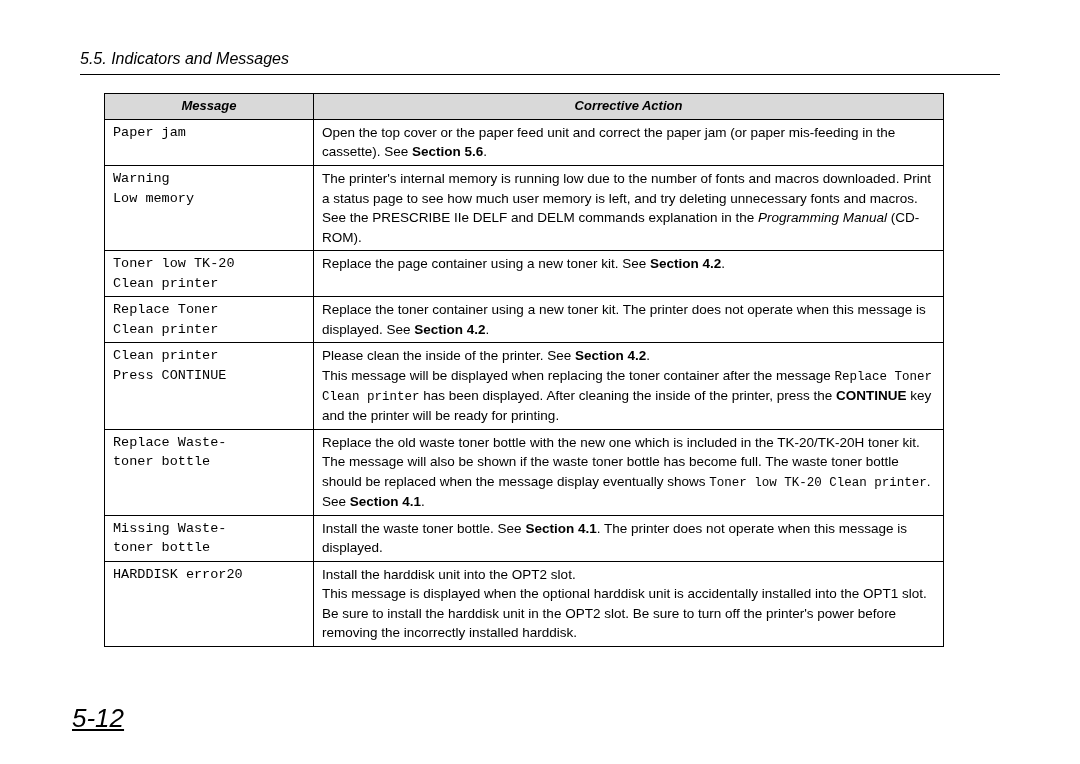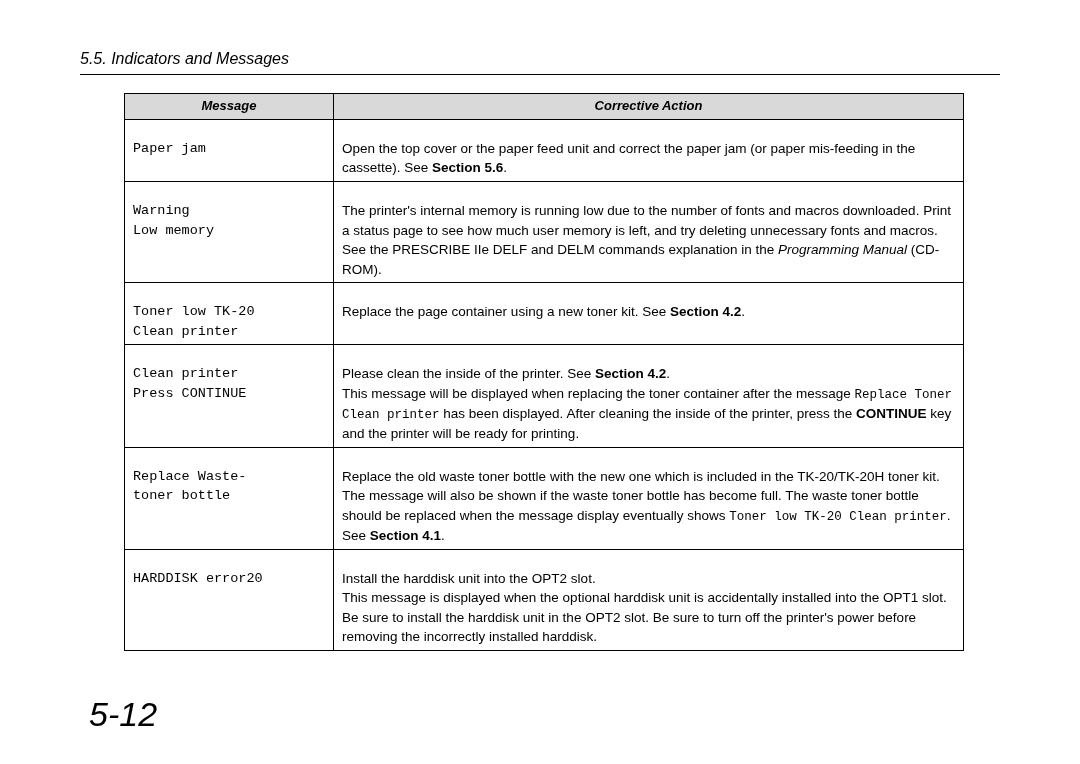--- a/index.html
+++ b/index.html
@@ -21,49 +21,50 @@
   .running-head {
     font-style: italic;
     font-size: 16px;
     border-bottom: 1px solid #000;
     padding-bottom: 6px;
     margin-bottom: 18px;
   }
   table.msg {
     border-collapse: collapse;
     width: 840px;
-    margin-left: 44px;
+    margin-left: 24px;
   }
   table.msg th, table.msg td {
     border: 1px solid #000;
     vertical-align: top;
-    padding: 19px 6px 3px 8px;
+    padding: 3px 6px 3px 8px;
     font-size: 13.5px;
     line-height: 1.45;
   }
   table.msg th {
     background: #d9d9d9;
     text-align: center;
     font-weight: bold;
     font-style: italic;
     font-size: 13px;
     padding: 3px 4px;
   }
   table.msg th:first-child { width: 200px; }
   .mono {
     font-family: "Courier New", Courier, monospace;
     font-size: 12.5px;
     white-space: pre;
   }
   .page-number {
     position: absolute;
-    left: 89px;
+    left: 72px;
     bottom: 30px;
     font-style: italic;
-    font-size: 34px;
+    font-size: 26px;
+    text-decoration: underline;
   }
   .b { font-weight: bold; }
   .i { font-style: italic; text-align: right; }
   .inline-mono {
     font-family: "Courier New", Courier, monospace;
     font-size: 12.5px;
   }
 </style>
 </head>
 <body>
@@ -96,39 +97,53 @@
     </tr>
 
     <tr>
       <td class="mono">Toner low TK-20
 Clean printer</td>
       <td>
         <span>Replace the page container using a new toner kit. See </span><span class="b">Section 4.2</span><span>.</span>
       </td>
     </tr>
 
+    <tr>
+      <td class="mono">Replace Toner
+Clean printer</td>
+      <td>
+        <span>Replace the toner container using a new toner kit. The printer does not operate when this message is displayed. See </span><span class="b">Section 4.2</span><span>.</span>
+      </td>
+    </tr>
 
     <tr>
       <td class="mono">Clean printer
 Press CONTINUE</td>
       <td>
         <span>Please clean the inside of the printer. See </span><span class="b">Section 4.2</span><span>.</span>
         <br>
         <span>This message will be displayed when replacing the toner container after the message </span><span class="inline-mono">Replace Toner Clean printer</span><span> has been displayed. After cleaning the inside of the printer, press the </span><span class="b">CONTINUE</span><span> key and the printer will be ready for printing.</span>
       </td>
     </tr>
 
     <tr>
       <td class="mono">Replace Waste-
 toner bottle</td>
       <td>
         <span>Replace the old waste toner bottle with the new one which is included in the TK-20/TK-20H toner kit. The message will also be shown if the waste toner bottle has become full. The waste toner bottle should be replaced when the message display eventually shows </span><span class="inline-mono">Toner low TK-20 Clean printer</span><span>. See </span><span class="b">Section 4.1</span><span>.</span>
       </td>
     </tr>
 
+    <tr>
+      <td class="mono">Missing Waste-
+toner bottle</td>
+      <td>
+        <span>Install the waste toner bottle. See </span><span class="b">Section 4.1</span><span>. The printer does not operate when this message is displayed.</span>
+      </td>
+    </tr>
 
     <tr>
       <td class="mono">HARDDISK error20</td>
       <td>
         <span>Install the harddisk unit into the OPT2 slot.</span><br>
         <span>This message is displayed when the optional harddisk unit is accidentally installed into the OPT1 slot.  Be sure to install the harddisk unit in the OPT2 slot.  Be sure to turn off the printer's power before removing the incorrectly installed harddisk.</span>
       </td>
     </tr>
 
   </tbody>

